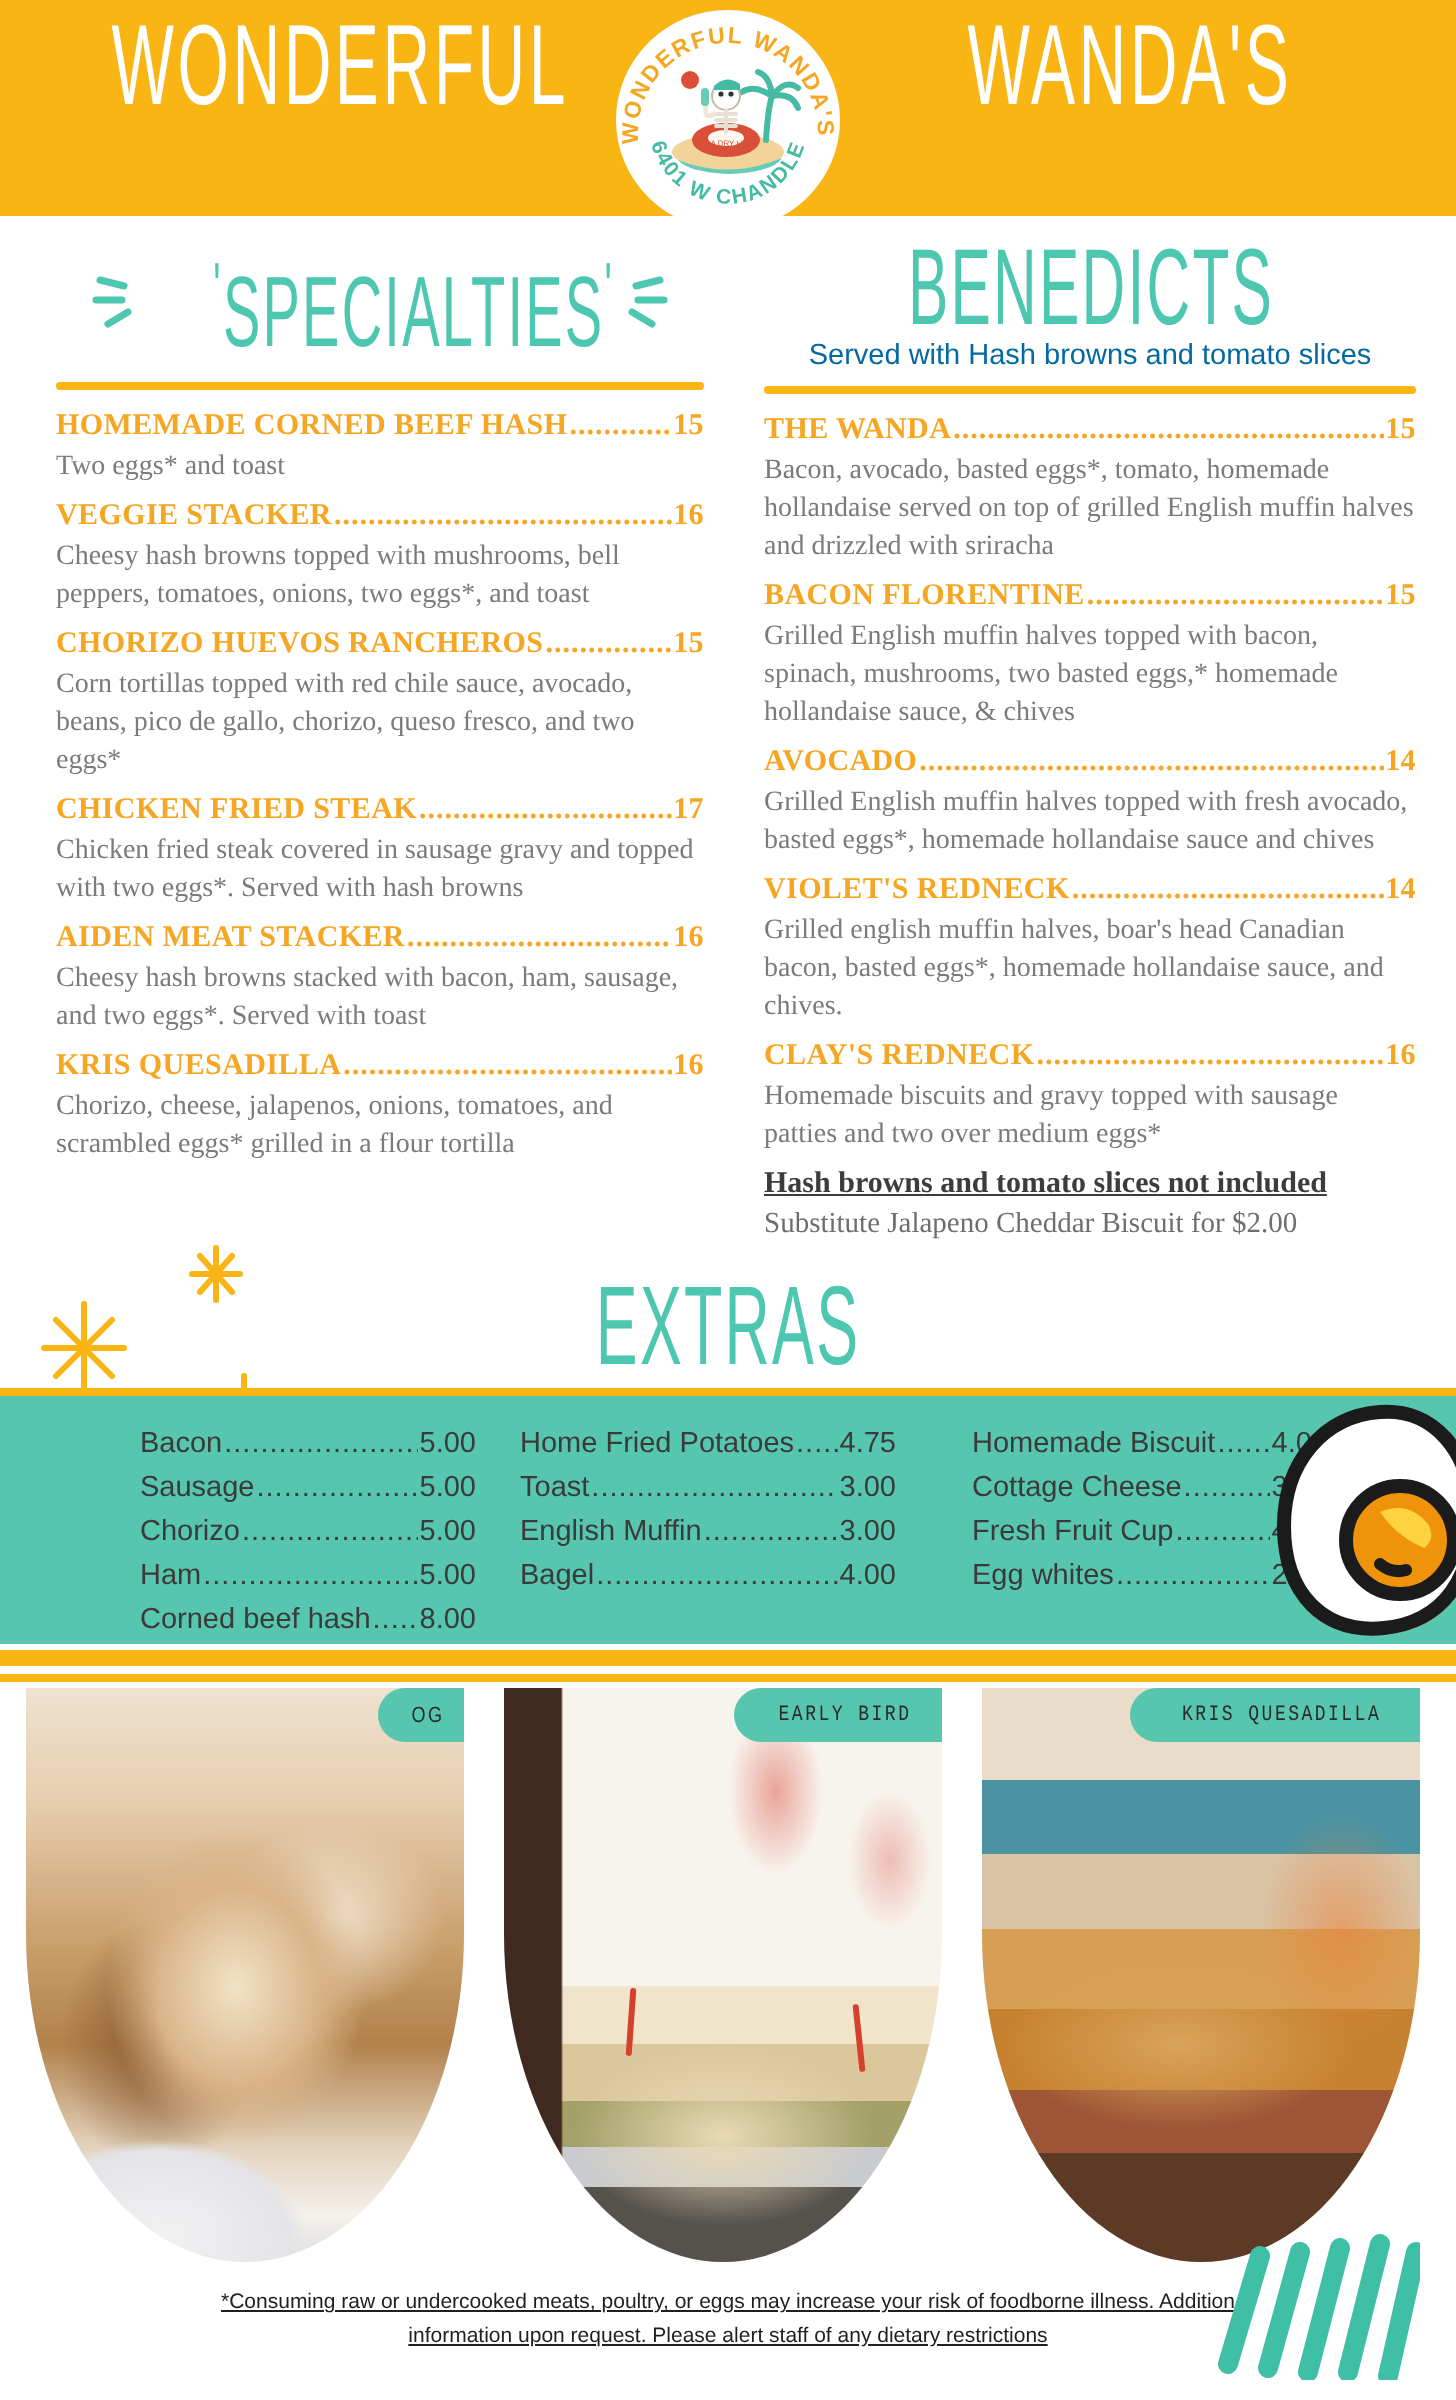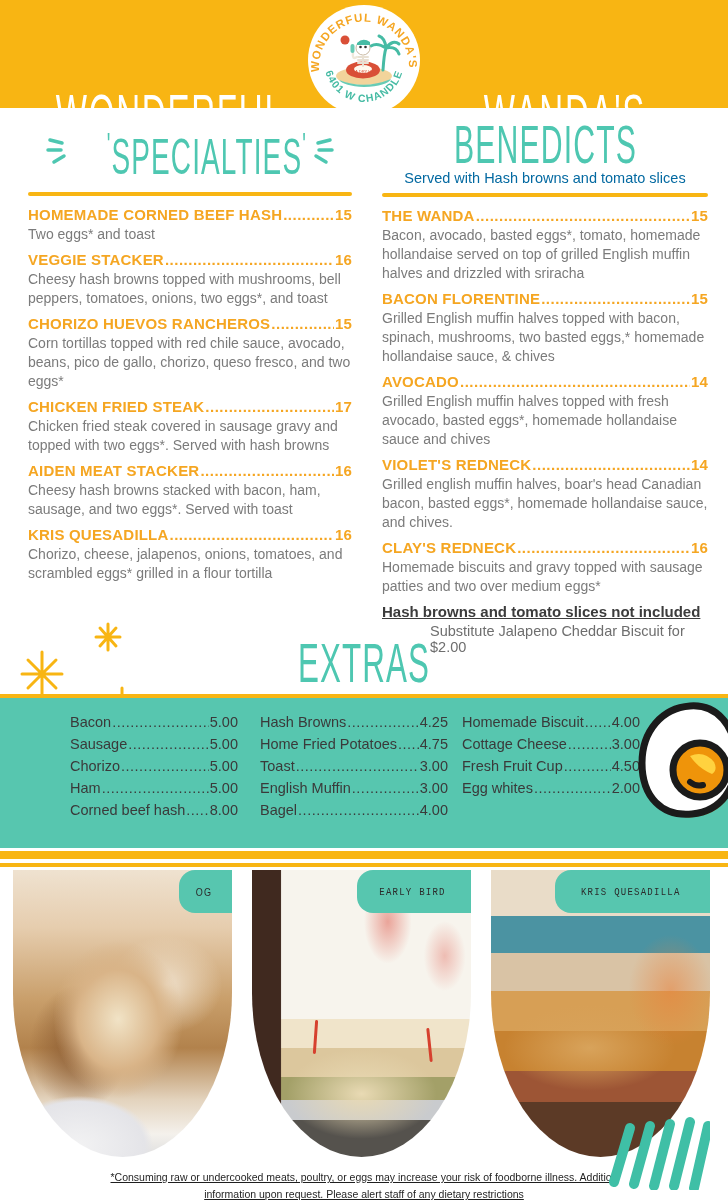--- a/index.html
+++ b/index.html
@@ -1,74 +1,74 @@
 <!DOCTYPE html>
 <html><head>
 <meta charset="utf-8">
 <style>
   * { box-sizing: border-box; margin: 0; padding: 0; }
   html,body { width:728px; height:1200px; background:#fff; font-family:"Liberation Sans", sans-serif; }
   .page { position:relative; width:728px; height:1200px; overflow:hidden; background:#fff; }
 
   
   .header { position:relative; height:108px; background:#F8B513; }
-  .hside { position:absolute; top:16px; height:132px; display:flex; align-items:flex-end; justify-content:center; }
+  .hside { position:absolute; top:0; height:132px; display:flex; align-items:flex-start; justify-content:center; }
   .hside.left { left:28px; width:285px; }
   .hside.right { left:422px; width:285px; }
   .hand-title { display:inline-block; color:#fff; font-size:57px; letter-spacing:3px; transform:scaleX(.58); white-space:nowrap; }
   .logo-wrap { position:absolute; left:50%; top:4px; transform:translateX(-50%); width:114px; height:112px; }
 
   
   .cols { display:flex; height:524px; }
   .col-left  { width:324px; margin-left:28px; }
   .col-right { width:326px; margin-left:30px; }
   .sec-head { position:relative; text-align:center; margin-top:8px; }
   .sec-title { display:inline-block; color:#4EC7B1; font-size:50px; line-height:56px; letter-spacing:2px; transform:scaleX(.56); white-space:nowrap; }
   .sec-title.q::before, .sec-title.q::after { content:"'"; font-size:34px; vertical-align:18px; }
   .burst { position:absolute; top:10px; }
   .burst.l { left:18px; } .burst.r { right:18px; }
   .subtitle { color:#0369a1; font-size:14.5px; margin-top:-2px; }
   .rule { height:4px; background:#F8B513; border-radius:2px; margin-top:7px; }
 
-  .items { margin-top:10px; }
+  .items { margin-top:10px;font-family:Liberation Serif, serif; }
   .mi { margin-bottom:7px; }
   .mi-row { display:flex; align-items:baseline; color:#F5A622; font-weight:bold; font-size:15px; letter-spacing:.2px; }
   .mi-dots { flex:1; overflow:hidden; white-space:nowrap; margin:0 1px; }
   .mi-dots::after { content:"......................................................................................................................................................"; letter-spacing:.5px; }
   .mi-desc { color:#7b7b7b; font-size:14px; line-height:19px; margin-top:2px; }
   .note-bold { color:#3c3c3c; font-weight:bold; font-size:15px; text-decoration:underline; margin-top:3px; }
-  .note-sub { color:#6e6e6e; font-size:14.5px; margin-top:3px;margin-left:48px; }
+  .note-sub { color:#6e6e6e; font-size:14.5px; margin-top:3px; }
 
   
   .extras-head { position:relative; height:62px; text-align:center;text-decoration:underline; }
   .extras-head .sec-title { font-size:56px; line-height:62px; }
   .sparkles { position:absolute; left:4px; top:-18px; }
   .extras-rule { height:4px; background:#F8B513; }
-  .extras-band { position:relative; height:150px; background:#57C6AF; padding:13px 0 0 70px; }
+  .extras-band { position:relative; height:124px; background:#57C6AF; padding:13px 0 0 70px; }
   .ex-cols { display:flex; }
-  .ex-col1 { width:168px; } .ex-col2 { width:188px; margin-left:22px; } .ex-col3 { width:178px; margin-left:14px; }
+  .ex-col1 { width:168px; } .ex-col2 { width:188px; margin-left:22px; } .ex-col3 { width:178px; margin-left:38px; }
   .ex-row { display:flex; align-items:baseline; color:#3a3a3a; font-size:14.5px; line-height:22px; }
   .ex-dots { flex:1; overflow:hidden; white-space:nowrap; margin:0 1px; }
   .ex-dots::after { content:".............................................................................................."; letter-spacing:.5px; }
   .ex-note { position:absolute; left:50%; transform:translateX(-50%); bottom:6px; width:560px; text-align:center; color:#1e1e1e; font-weight:bold; font-size:13px; line-height:17px; text-decoration:underline; }
   .egg { position:absolute; right:-16px; top:4px; }
 
   
   .stripe-w1 { height:3px; background:#fff; }
   .stripe-y1 { height:8px; background:#F8B513; }
   .stripe-w2 { height:4px; background:#fff; }
   .stripe-y2 { height:4px; background:#F8B513; }
 
   
   .photos { display:flex; margin:3px 0 0 13px; }
   .photo { position:relative; width:219px; height:287px; overflow:hidden;
            border-bottom-left-radius:110px 165px; border-bottom-right-radius:110px 165px; }
   .photo + .photo { margin-left:20px;font-family:Liberation Mono, monospace; }
-  .pill { position:absolute; top:0; right:0; height:43px; background:#57C6AF; border-radius:16px 0 0 16px;
-          display:flex; align-items:center; padding:0 18px 0 15px; }
+  .pill { position:absolute; top:0; right:0; height:27px; background:#57C6AF; border-radius:16px 0 0 16px;
+          display:flex; align-items:center; padding:0 8px 0 15px; }
   .pill span { display:inline-block; color:#2b2b2b; font-size:11px; letter-spacing:1.5px; transform:scaleX(.82); white-space:nowrap; }
   .p1 { background:
         radial-gradient(120px 80px at 30% 96%, #f2f2f3 0%, #e4e4e8 55%, rgba(230,230,230,0) 62%),
         radial-gradient(90px 110px at 48% 52%, #f1e3c6 0%, #d9b488 45%, rgba(217,180,136,0) 72%),
         radial-gradient(70px 90px at 30% 62%, #8a5a30 0%, rgba(138,90,48,0) 70%),
         radial-gradient(80px 70px at 70% 40%, #efe0cb 0%, rgba(239,224,203,0) 70%),
         linear-gradient(180deg, #efe2d0 0%, #e6cdae 20%, #c99f6b 45%, #b2824c 62%, #e3d3bd 80%, #f4f1ec 92%, #dedede 100%); }
   .p2 { background:
         linear-gradient(90deg, #40291f 0 13%, rgba(64,41,31,0) 13.5%),
         radial-gradient(34px 60px at 62% 18%, rgba(221,84,70,.5), rgba(221,84,70,0) 70%),
@@ -287,25 +287,20 @@
             <span>5.00</span>
           </div>
         <div class="ex-row">
             <span>Corned beef hash</span>
             <span class="ex-dots"></span>
             <span>8.00</span>
           </div>
       </div>
       <div class="ex-col2">
         <div class="ex-row">
-            <span>Hash Browns</span>
-            <span class="ex-dots"></span>
-            <span>4.25</span>
-          </div>
-        <div class="ex-row">
             <span>Home Fried Potatoes</span>
             <span class="ex-dots"></span>
             <span>4.75</span>
           </div>
         <div class="ex-row">
             <span>Toast</span>
             <span class="ex-dots"></span>
             <span>3.00</span>
           </div>
         <div class="ex-row">

